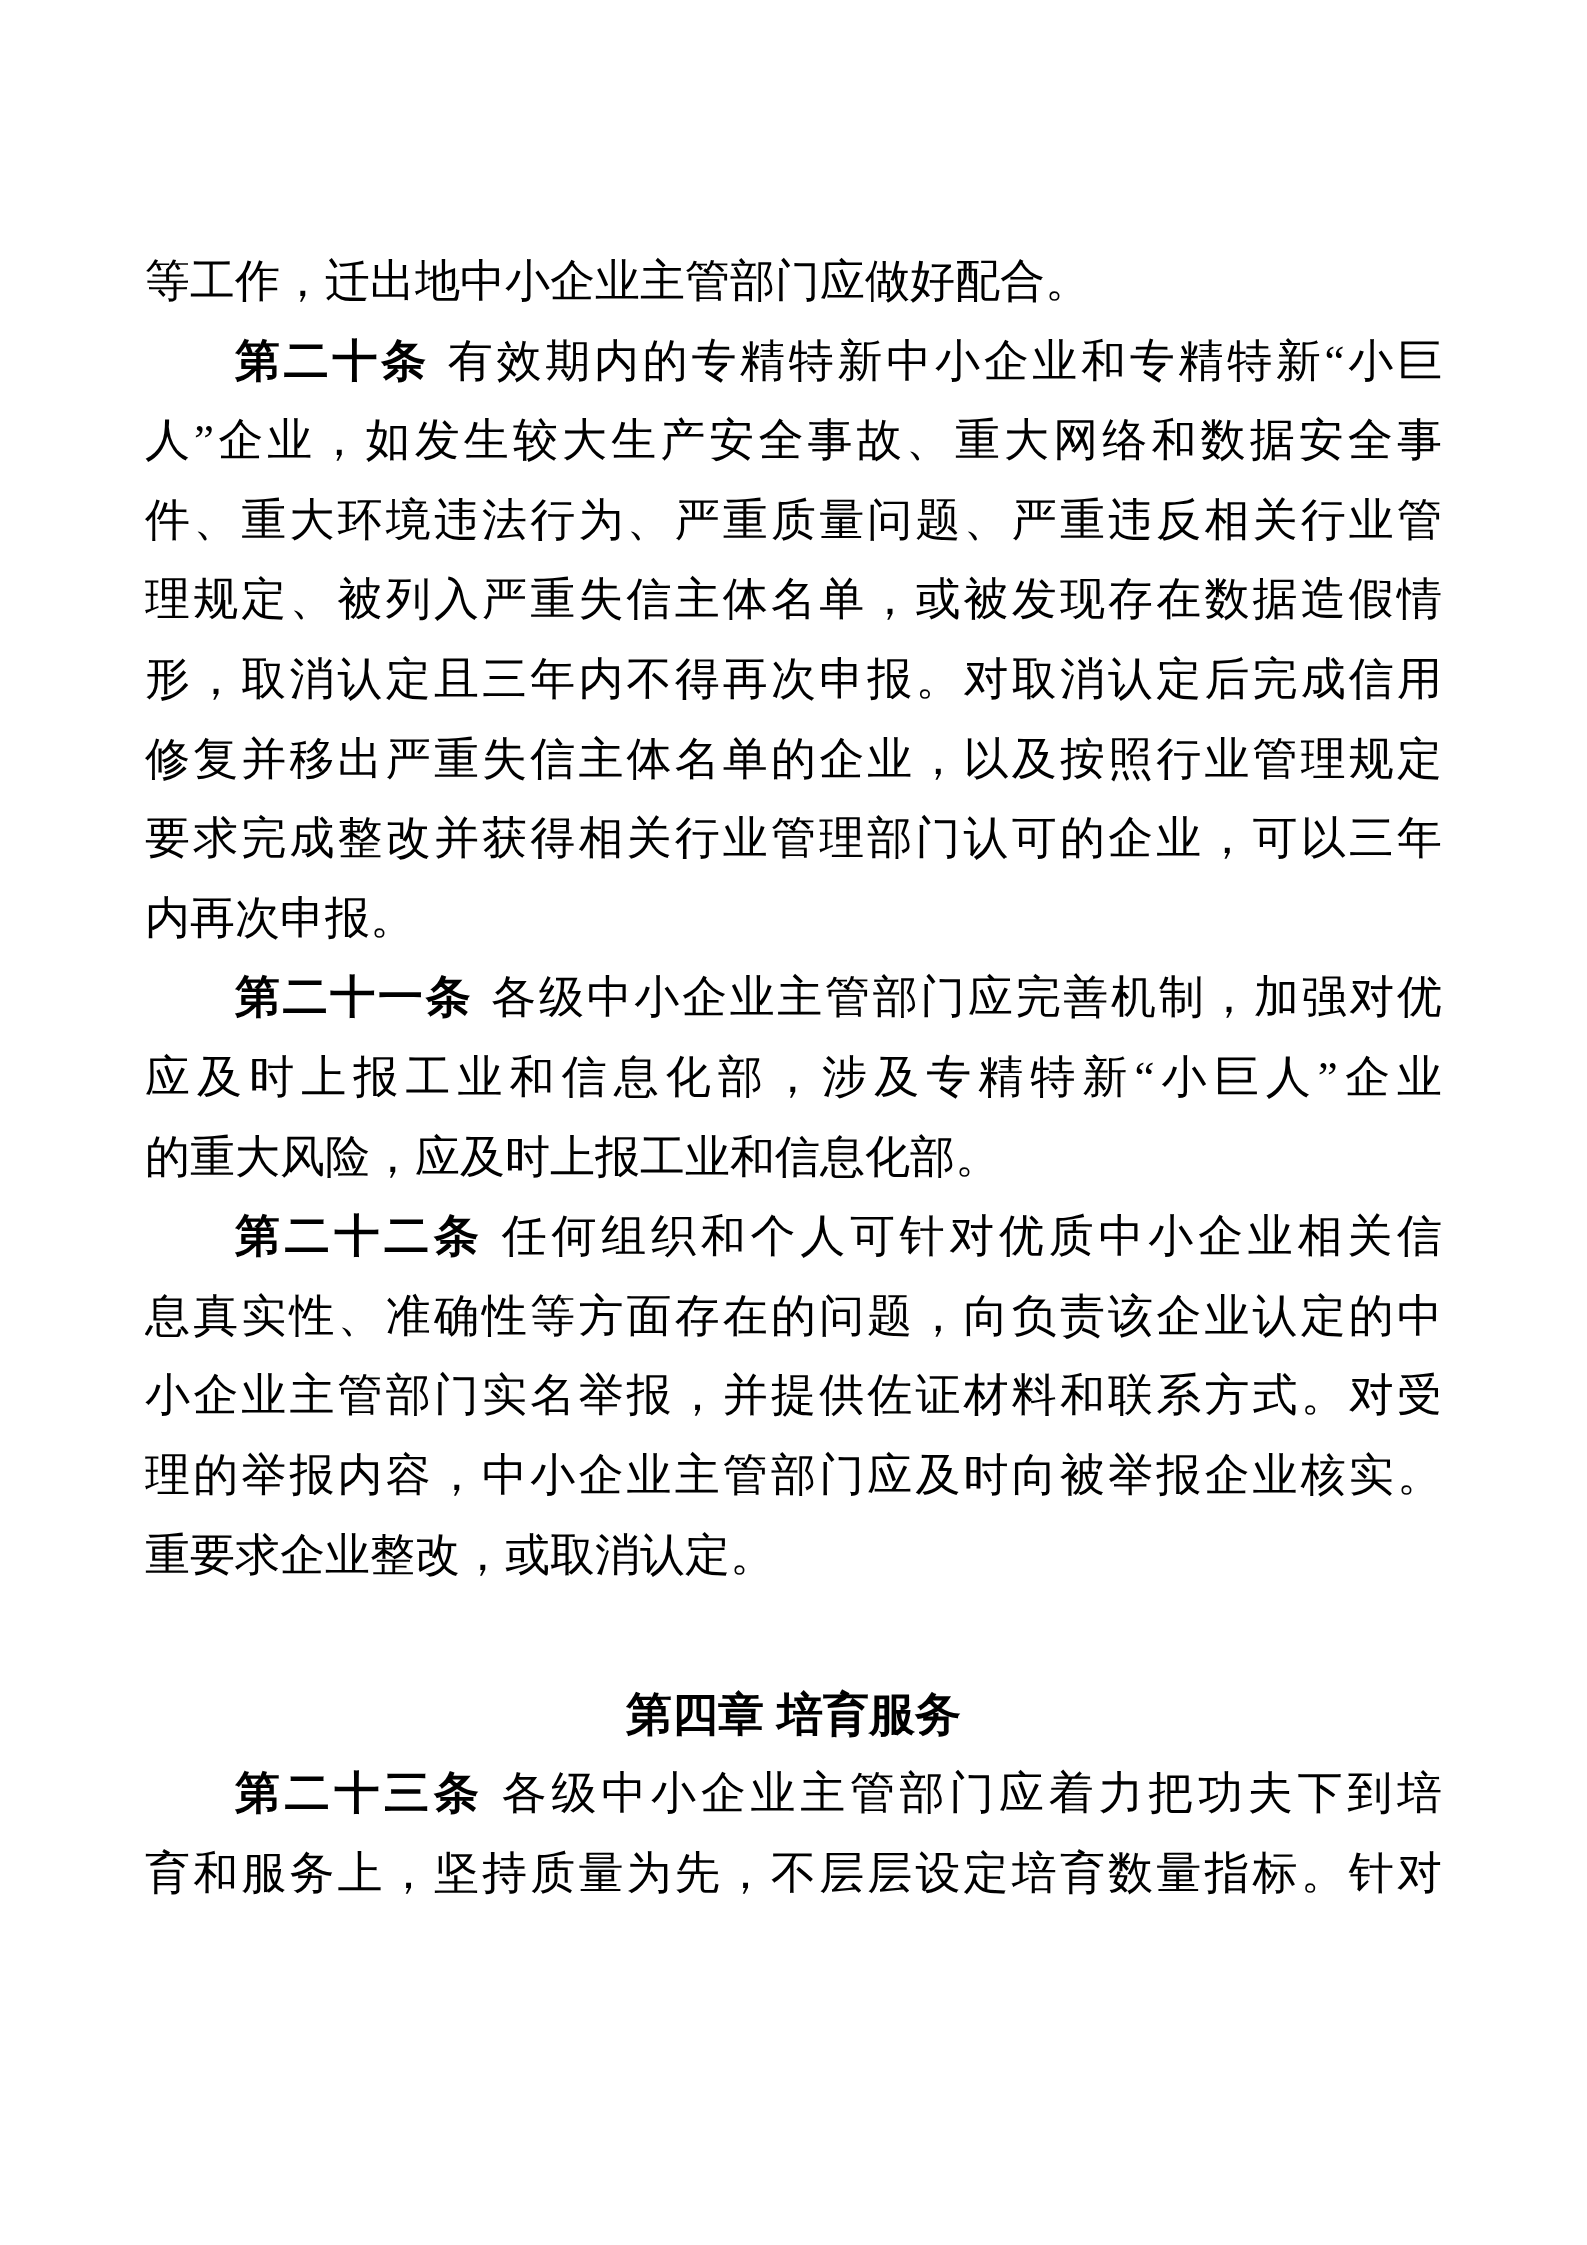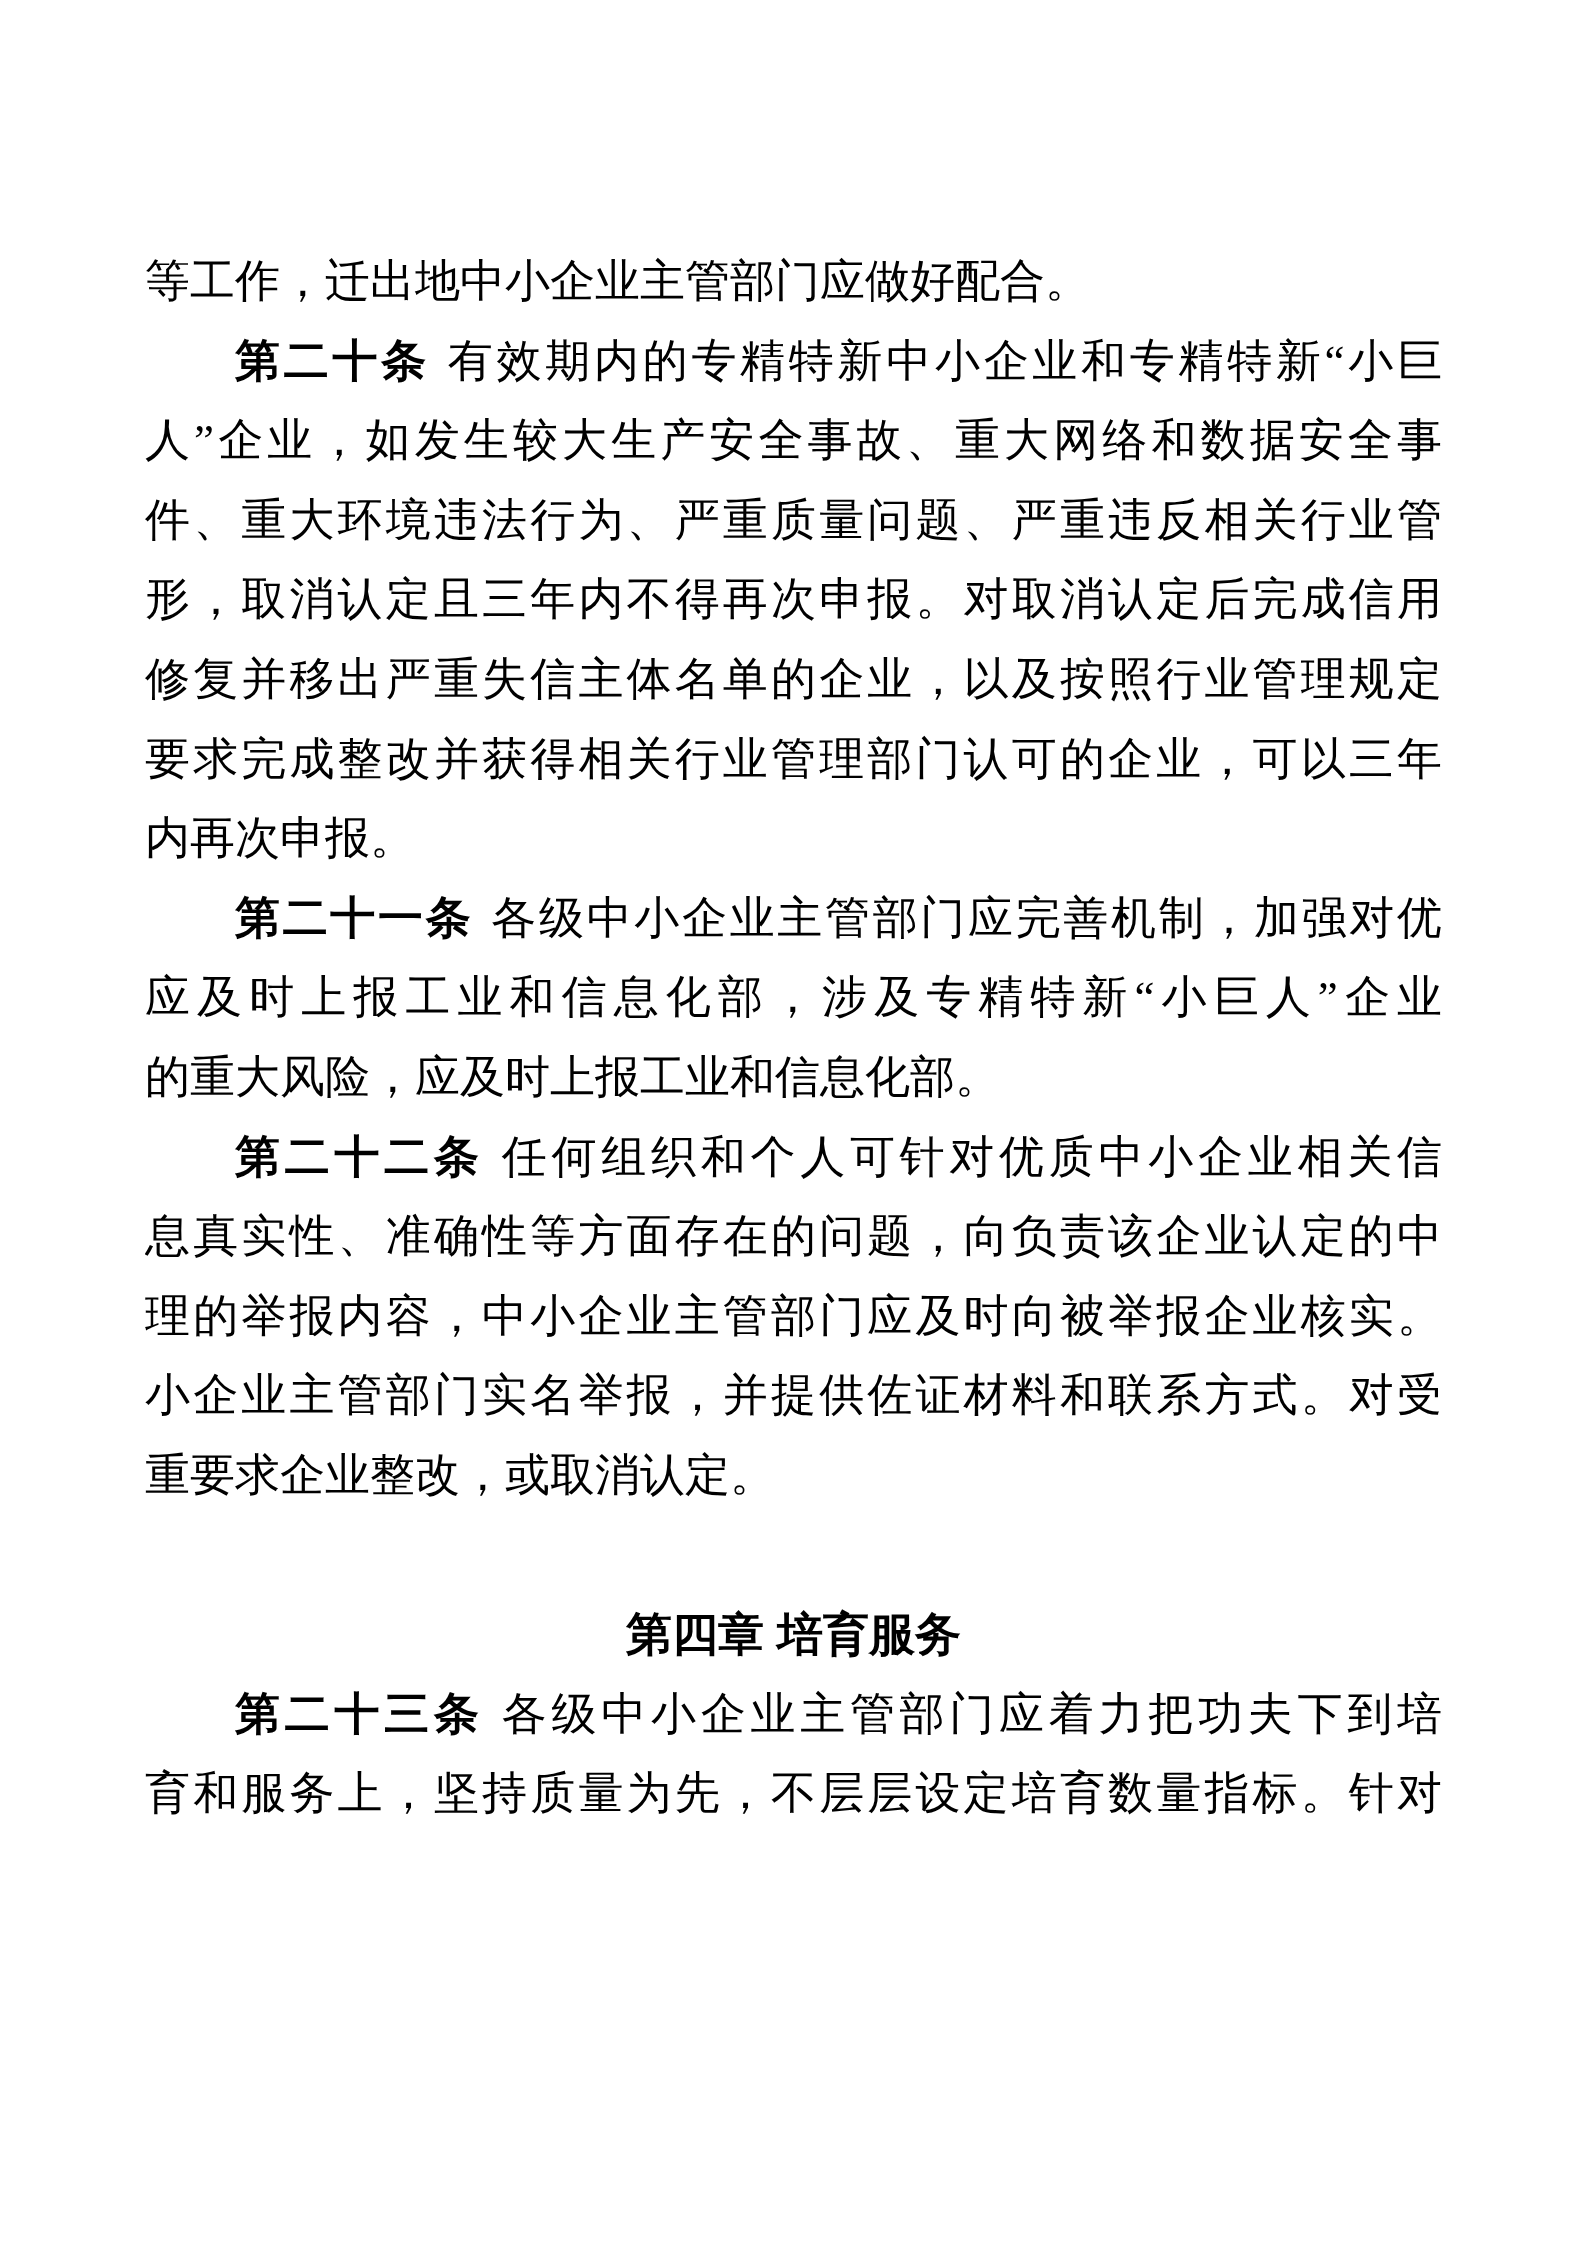--- a/index.html
+++ b/index.html
@@ -71,33 +71,34 @@
 <body>
 
 <div class="page">
   <div class="text-block">
 
     <div class="line end">等工作，迁出地中小企业主管部门应做好配合。</div>
 
     <div class="line indent"><span class="lead">第二十条</span><span>有效期内的专精特新中小企业和专精特新“小巨</span></div>
     <div class="line">人”企业，如发生较大生产安全事故、重大网络和数据安全事</div>
     <div class="line">件、重大环境违法行为、严重质量问题、严重违反相关行业管</div>
+    <div class="line">理规定、被列入严重失信主体名单，或被发现存在数据造假情</div>
     <div class="line">形，取消认定且三年内不得再次申报。对取消认定后完成信用</div>
     <div class="line">修复并移出严重失信主体名单的企业，以及按照行业管理规定</div>
     <div class="line">要求完成整改并获得相关行业管理部门认可的企业，可以三年</div>
     <div class="line end">内再次申报。</div>
 
     <div class="line indent"><span class="lead">第二十一条</span><span>各级中小企业主管部门应完善机制，加强对优</span></div>
     <div class="line">应及时上报工业和信息化部，涉及专精特新“小巨人”企业</div>
     <div class="line end">的重大风险，应及时上报工业和信息化部。</div>
 
     <div class="line indent"><span class="lead">第二十二条</span><span>任何组织和个人可针对优质中小企业相关信</span></div>
     <div class="line">息真实性、准确性等方面存在的问题，向负责该企业认定的中</div>
+    <div class="line">小企业主管部门实名举报，并提供佐证材料和联系方式。对受</div>
     <div class="line">理的举报内容，中小企业主管部门应及时向被举报企业核实。</div>
-    <div class="line">小企业主管部门实名举报，并提供佐证材料和联系方式。对受</div>
     <div class="line end">重要求企业整改，或取消认定。</div>
 
     <div class="blank-line"></div>
 
     <div class="chapter-heading">第四章 培育服务</div>
 
     <div class="line indent"><span class="lead">第二十三条</span><span>各级中小企业主管部门应着力把功夫下到培</span></div>
     <div class="line">育和服务上，坚持质量为先，不层层设定培育数量指标。针对</div>
 
   </div>

